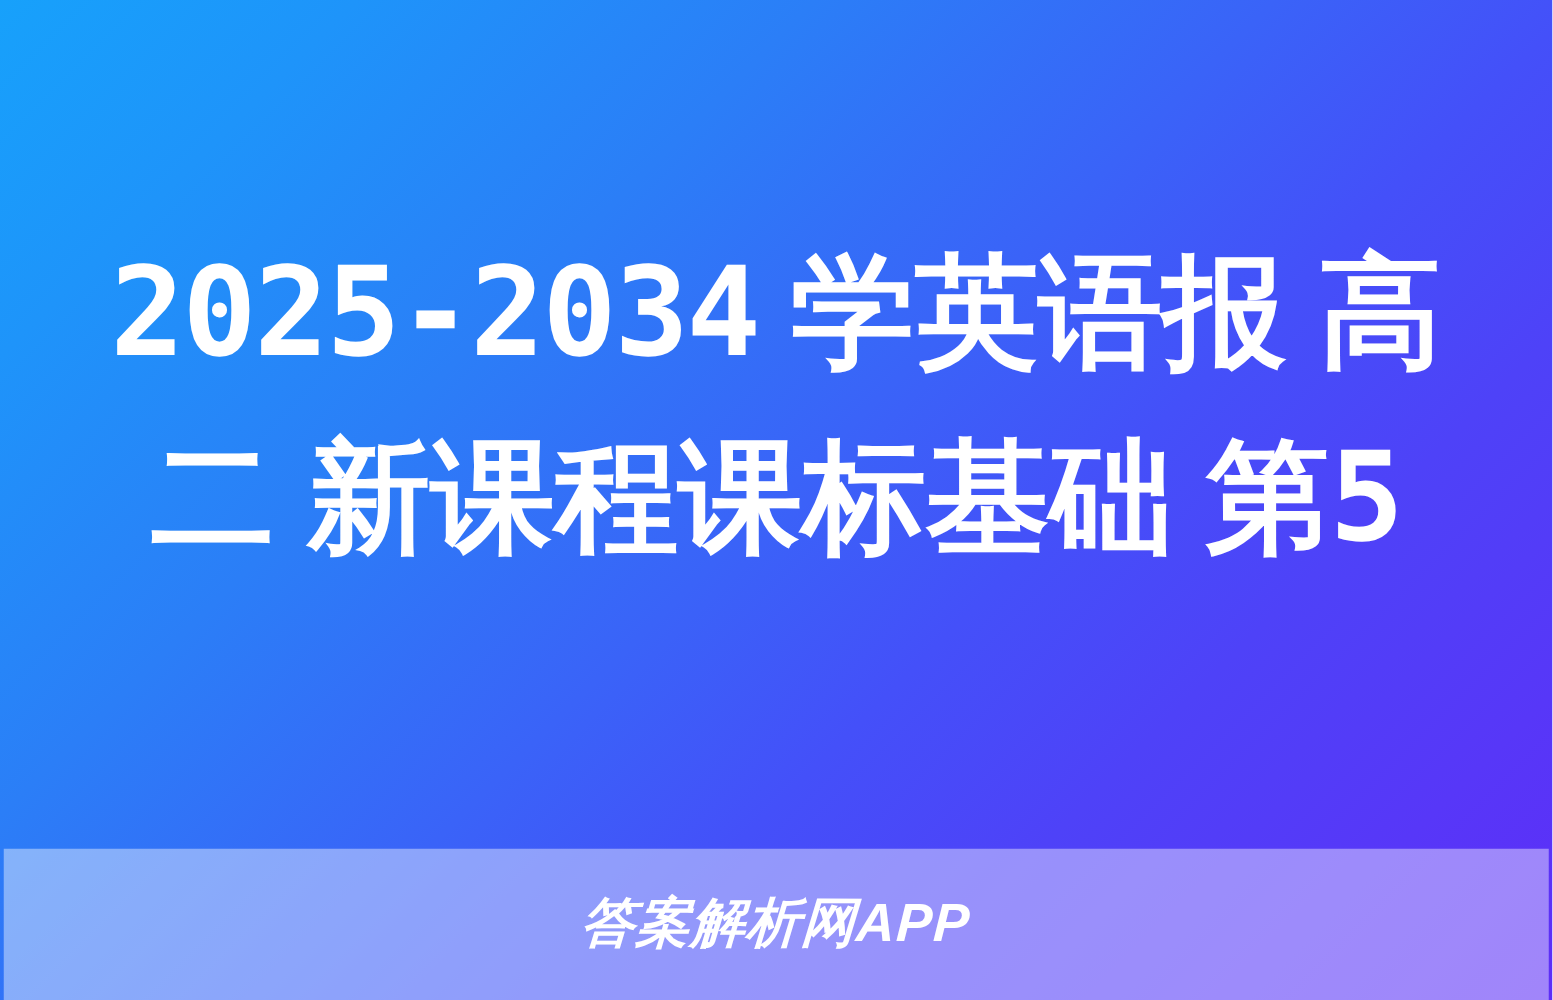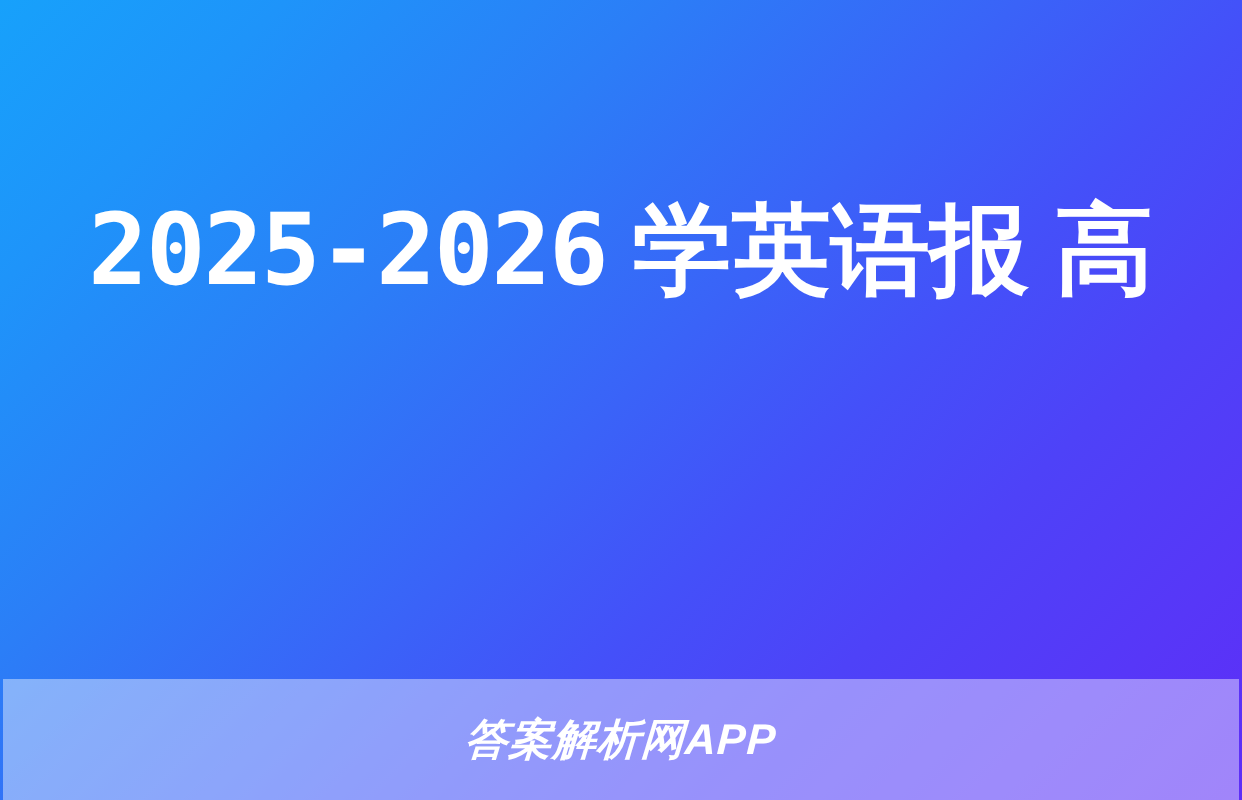--- a/index.html
+++ b/index.html
@@ -82,23 +82,26 @@
   }
 </style>
 </head>
 <body>
 
 <div id="card">
 
   <div id="title-block">
 
     <div class="title-line">
-      <span class="seg num">2025-2026</span><span class="sp"></span><span class="seg">学英语报</span><span class="sp"></span><span class="seg">高</span>
+      <span class="seg num">2025-2034</span><span class="sp"></span><span class="seg">学英语报</span><span class="sp"></span><span class="seg">高</span>
     </div>
 
+    <div class="title-line">
+      <span class="seg">二</span><span class="sp"></span><span class="seg">新课程课标基础</span><span class="sp"></span><span class="seg">第</span><span class="seg num">5</span>
+    </div>
 
 
   </div>
 
   <div id="footer-band">
     <span id="footer-text">答案解析网APP</span>
   </div>
 
 </div>
 

